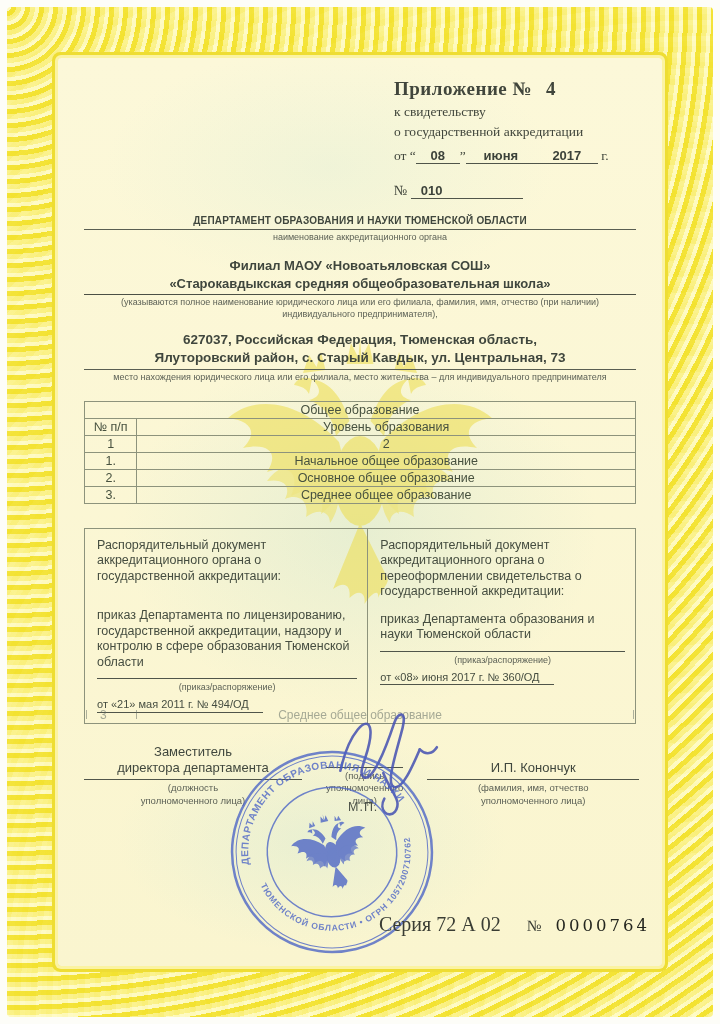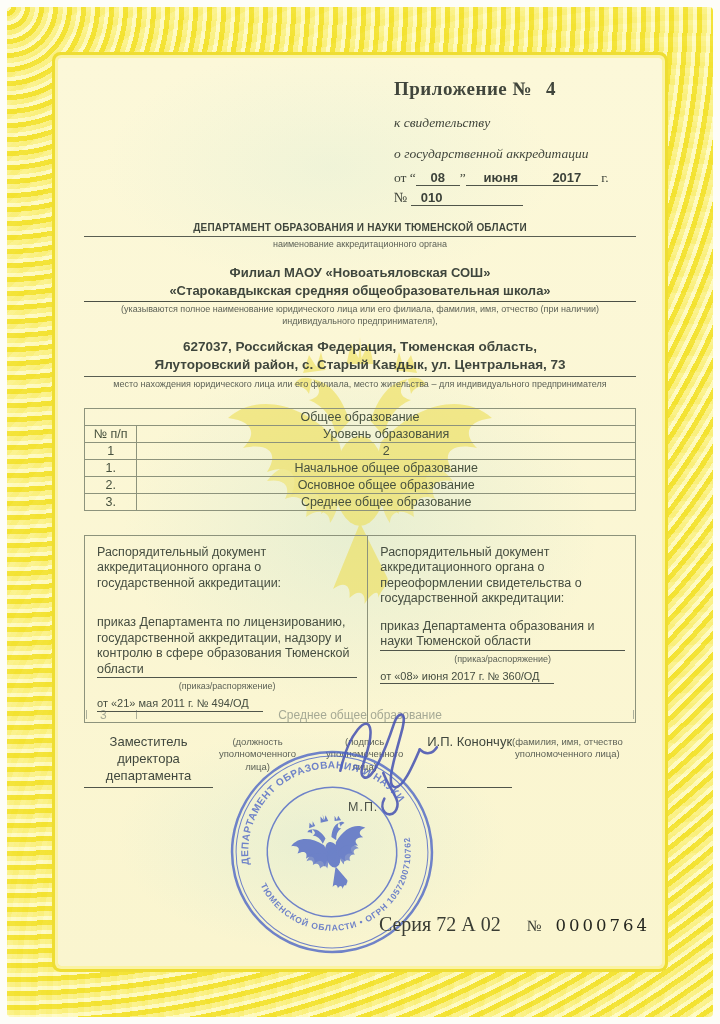--- a/index.html
+++ b/index.html
@@ -31,26 +31,26 @@
   }
   .content { position:absolute; inset:0; padding:10px 26px 0 26px; }
 
   
   .watermark { position:absolute; left:152px; top:246px; width:300px; height:345px; color:#eddd4b; opacity:.55; pointer-events:none; }
 
   
   .apdx { margin-left:auto; width:242px; margin-top:10px; font-family:"Liberation Serif", serif; color:#41463c; }
   .apdx-title { font-size:19px; font-weight:bold; letter-spacing:.5px; }
   .apdx-title .num { margin-left:14px; }
-  .apdx-line { font-size:13.5px; margin-top:15px;font-style:italic; }
+  .apdx-line { font-size:13.5px; margin-top:4px; }
   .apdx-date { font-size:13.5px; margin-top:8px; white-space:nowrap; }
   .blank { display:inline-block; border-bottom:1px solid #50554a; text-align:center;
            font-family:"Liberation Sans", sans-serif; font-weight:bold; font-size:13px; color:#3c423a; }
   .b-day { width:44px; } .b-month { width:70px; } .b-year { width:62px; }
-  .apdx-num { font-size:14px; margin-top:4px; }
+  .apdx-num { font-size:14px; margin-top:19px; }
   .b-num { width:112px; text-align:left; padding-left:10px; }
 
   
   .issuer { margin-top:16px; text-align:center; }
   .issuer-name { font-size:10px; font-weight:bold; letter-spacing:.2px; padding-bottom:3px; border-bottom:1px solid #595e52; }
   .caption { font-size:9px; color:#5c6156; margin-top:2px; text-align:center; line-height:1.25; }
 
   
   .org { margin-top:14px; text-align:center; }
   .org-line { font-size:13px; font-weight:bold; line-height:1.35; }
@@ -65,34 +65,34 @@
   
   table.edu { width:100%; margin-top:17px; border-collapse:collapse; font-size:12.5px; color:#47513f; }
   table.edu td { border:1px solid #8d937c; text-align:center; padding:1px 4px; height:16px; }
   td.c-num { width:9.5%; }
 
   
   .orders { display:grid; grid-template-columns:51.5% 48.5%; border:1px solid #8d937c; margin-top:24px; font-size:12.5px; line-height:1.24; color:#454d40; }
   .order-cell { padding:9px 10px 10px 12px; }
   .order-cell.left { border-right:1px solid #8d937c; }
   .order-title { }
-  .order-body { border-bottom:1px solid #50554a; padding-bottom:0; }
+  .order-body { border-bottom:1px solid #50554a; padding-bottom:8px; }
   .gap-lg { height:24px; } .gap-sm { height:12px; }
   .order-cap { font-size:9px; color:#5c6156; text-align:center; margin-top:3px; }
   .order-date { display:inline-block; border-bottom:1px solid #50554a; margin-top:5px; padding-right:14px; font-size:11px; }
 
   
   .ghost { position:absolute; left:26px; right:26px; top:650px; height:14px; color:rgba(95,105,98,.55); font-size:12px; }
   .ghost .g-bar { position:absolute; top:2px; width:1px; height:9px; background:rgba(95,105,98,.5); }
   .ghost .g-num { position:absolute; left:16px; top:0; }
   .ghost .g-text { position:absolute; left:0; right:0; text-align:center; top:0; }
 
   
   .sig { position:absolute; left:26px; right:26px; top:676px; display:grid; grid-template-columns:218px 1fr 212px; column-gap:24px; }
-  .sig-col { display:flex; }
+  .sig-col { display:flex; flex-direction:column; justify-content:flex-end; }
   .sig-text { text-align:center; font-size:13px; line-height:1.3; border-bottom:1px solid #50554a; padding-bottom:2px; }
   .sig-line-only { border-bottom:1px solid #50554a; height:34px; }
   .sig-cap { font-size:9.5px; color:#5c6156; text-align:center; line-height:1.3; margin-top:2px; }
 
   .mp { position:absolute; left:290px; top:742px; font-size:12.5px; color:#4c5248; letter-spacing:1px; }
 
   
   .autograph { position:absolute; left:266px; top:642px; width:140px; height:118px; color:#4450b2; opacity:.85; }
 
   

